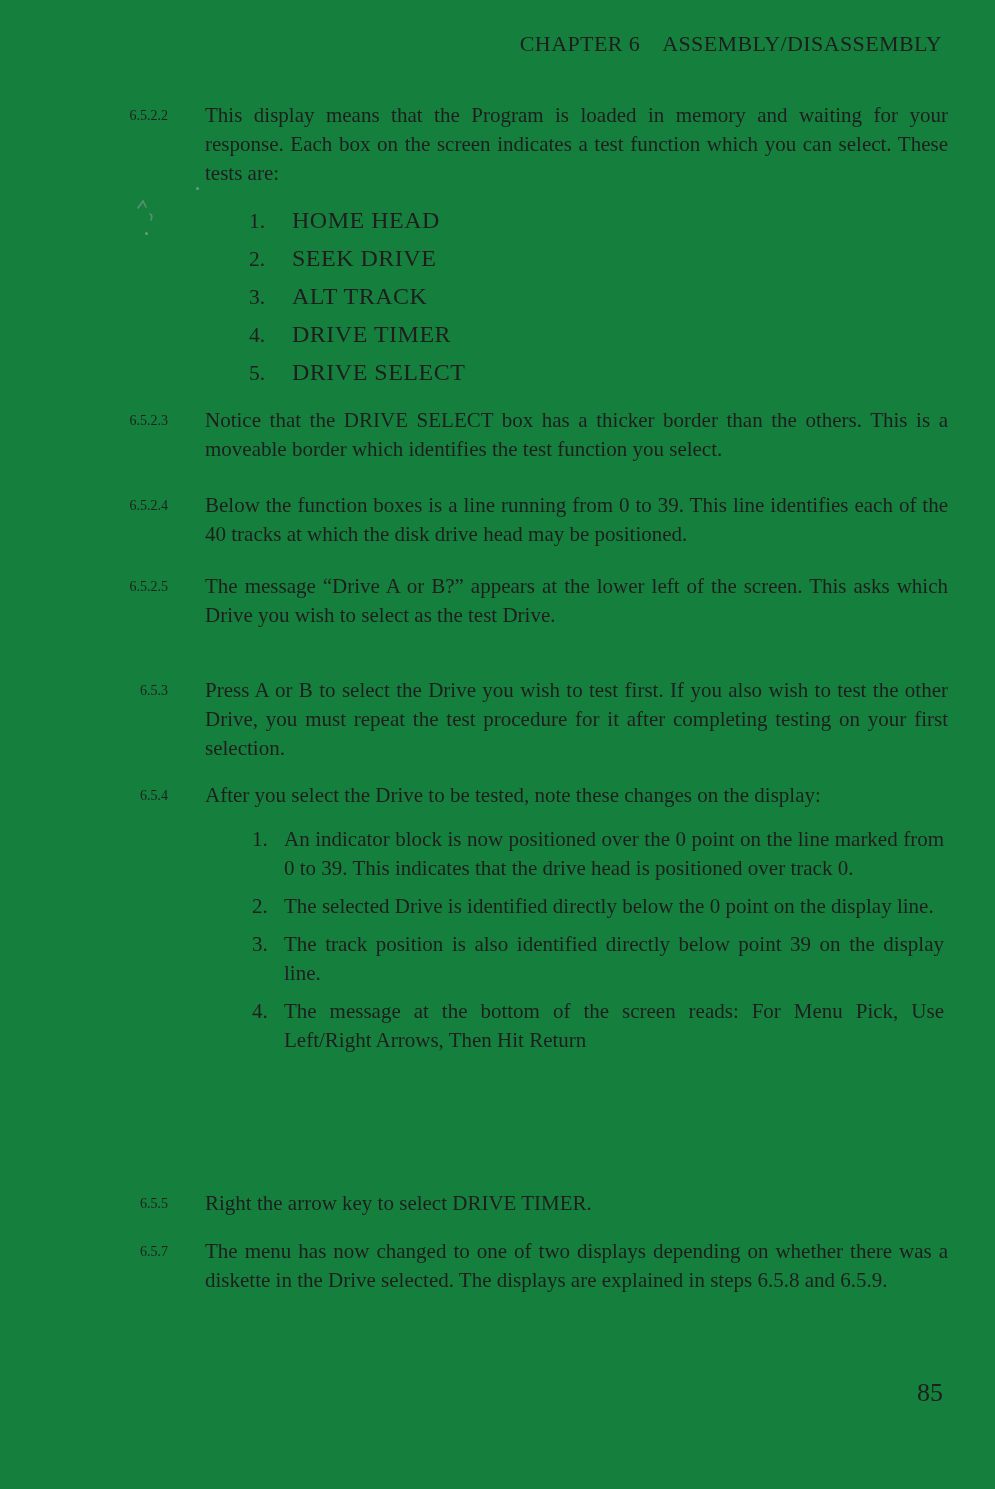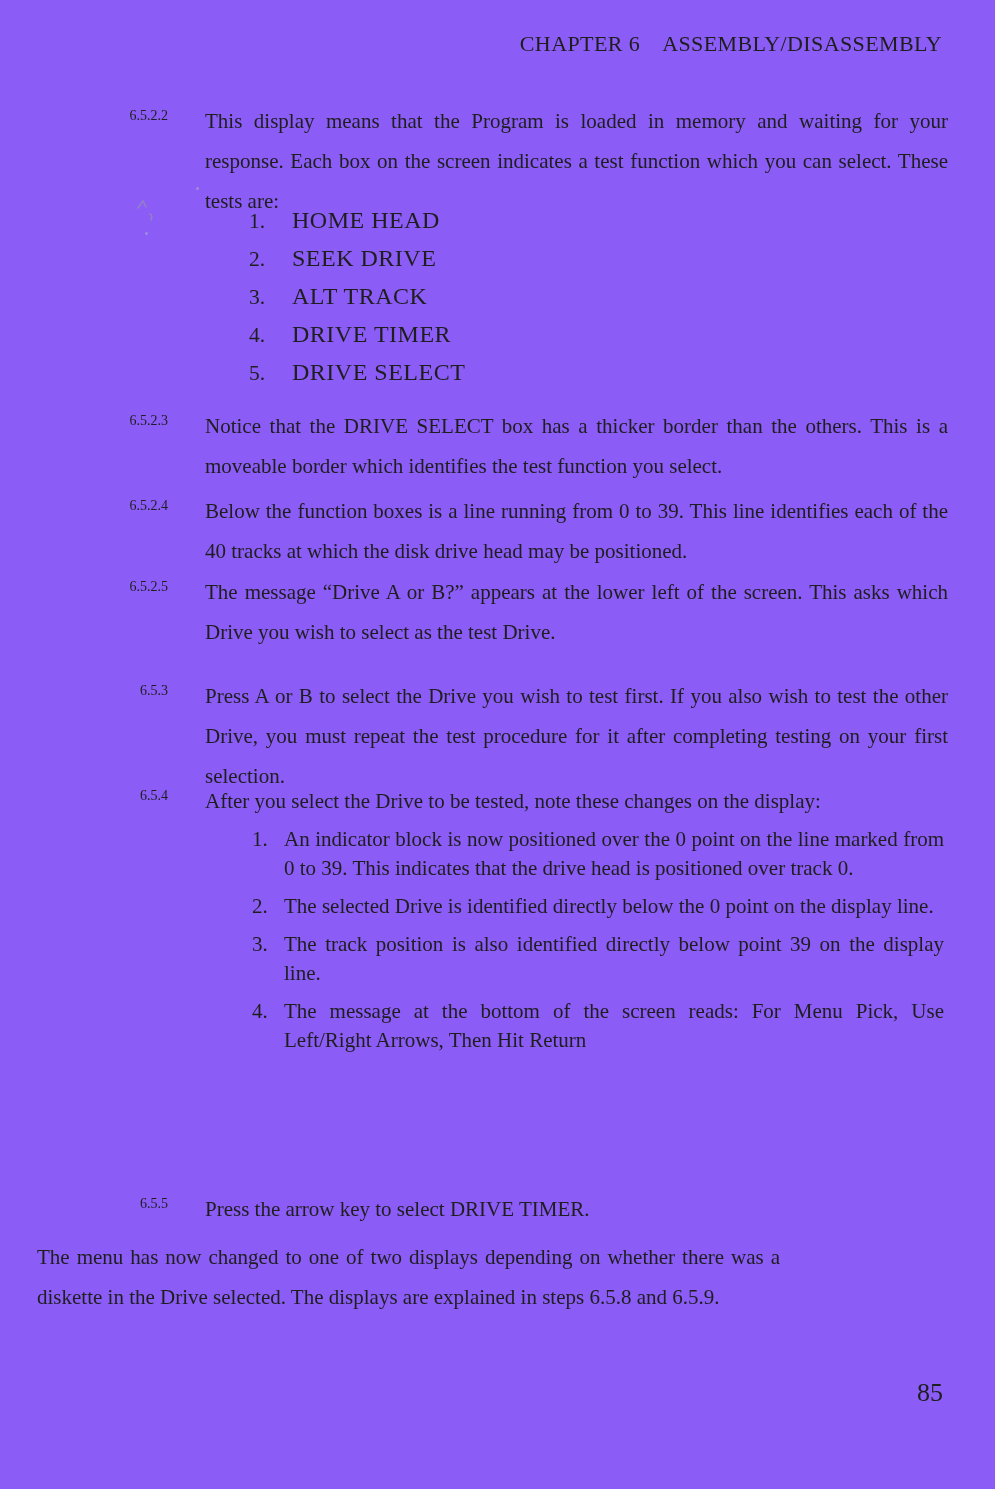--- a/index.html
+++ b/index.html
@@ -1,37 +1,37 @@
 <!DOCTYPE html>
 <html><head>
 <meta charset="utf-8">
 <style>
   html,body { margin:0; padding:0; background:#e9e9e6; }
   .page {
     position:relative;
     width:995px; height:1489px;
     margin:0 auto;
-    background:#8b5cf6;
+    background:#15803d;
     font-family:"Liberation Serif", serif;
     color:#1e1e1e;
     overflow:hidden;
   }
   .header {
     position:absolute; top:31px; right:53px;
     font-size:22px; letter-spacing:0.4px; white-space:nowrap;
   }
   .hgap { display:inline-block; width:22px; }
   .sec { position:absolute; left:0; width:948px; display:flex; }
   .num {
     flex:none; width:168px; text-align:right;
     font-size:14px; line-height:29px;
   }
   .txt {
     margin-left:37px; width:743px;
-    font-size:21px; line-height:40px;
+    font-size:21px; line-height:29px;
     text-align:justify;
   }
   .testlist { position:absolute; left:249px; top:201px; }
   .titem { display:flex; height:38px; align-items:baseline; }
   .tnum  { flex:none; width:26px; font-size:21.5px; line-height:38px; }
   .tlabel{ margin-left:17px; font-size:24px; line-height:38px; letter-spacing:0.5px; }
   .changelist { position:absolute; left:252px; top:825px; width:694px; }
   .citem { display:flex; margin-bottom:9px; }
   .cnum  { flex:none; width:25px; font-size:21px; line-height:29px; }
   .ctxt  { margin-left:7px; width:660px; font-size:21px; line-height:29px; text-align:justify; }
@@ -120,23 +120,24 @@
       <span class="ctxt">The track position is also identified directly below point 39 on the display line.</span>
     </div>
     <div class="citem">
       <span class="cnum">4.</span>
       <span class="ctxt">The message at the bottom of the screen reads: For Menu Pick, Use Left/Right Arrows, Then Hit Return</span>
     </div>
   </div>
 
   <section class="sec" style="top:1189px">
     <div class="num">6.5.5</div>
-    <div class="txt">Press the arrow key to select DRIVE TIMER.</div>
+    <div class="txt">Right the arrow key to select DRIVE TIMER.</div>
   </section>
 
 
   <section class="sec" style="top:1237px">
+    <div class="num">6.5.7</div>
     <div class="txt">The menu has now changed to one of two displays depending on whether there was a diskette in the Drive selected. The displays are explained in steps 6.5.8 and 6.5.9.</div>
   </section>
 
   <div class="pagenum">85</div>
 
 </div>
 
 </body></html>

